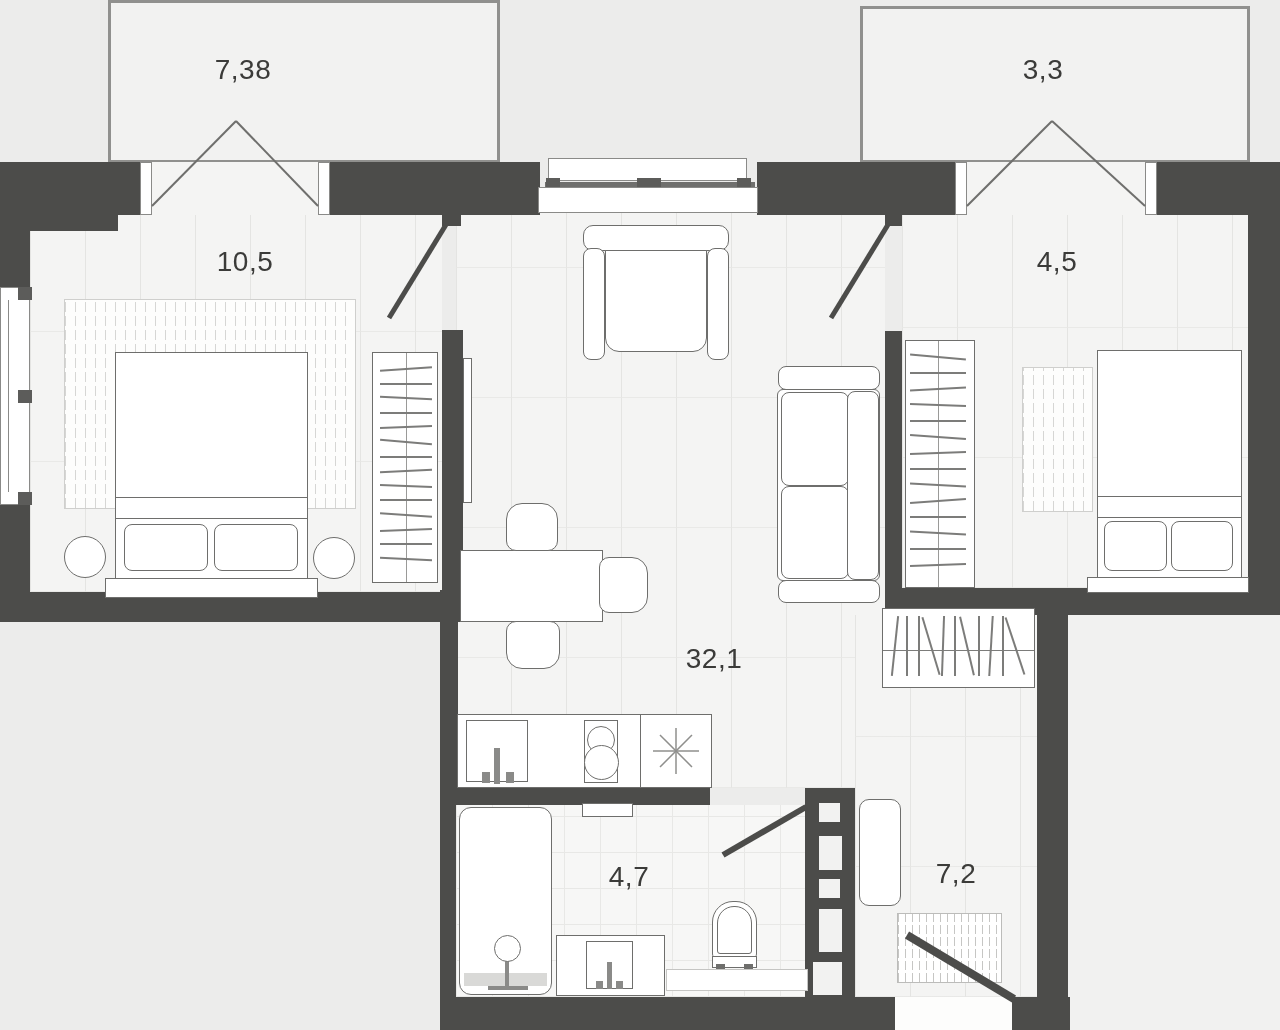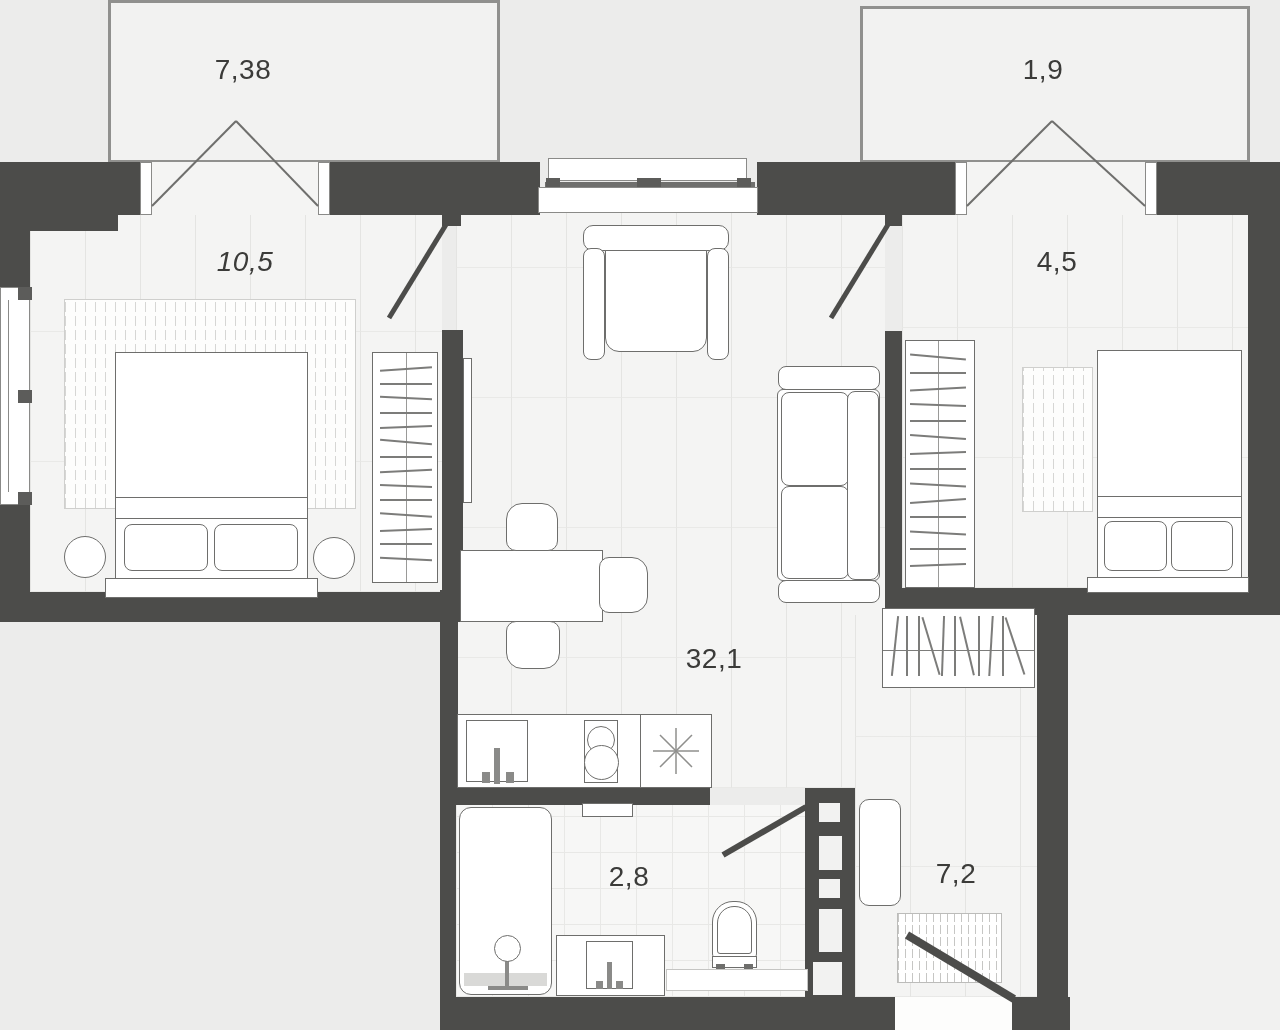--- a/index.html
+++ b/index.html
@@ -195,26 +195,26 @@
     <line x1="907" y1="935" x2="1014" y2="999" stroke="#4c4c4a" stroke-width="8"></line>
     <g stroke="#8f8f8d" stroke-width="1.5">
       <line x1="653" y1="751" x2="699" y2="751"></line>
       <line x1="676" y1="728" x2="676" y2="774"></line>
       <line x1="660" y1="735" x2="692" y2="767"></line>
       <line x1="660" y1="767" x2="692" y2="735"></line>
     </g>
   </svg>
 
   <div class="lbl" style="left:243px;top:70px;">7,38</div>
-  <div class="lbl" style="left:245px;top:262px;font-style:italic;">10,5</div>
+  <div class="lbl" style="left:245px;top:262px;">10,5</div>
   <div class="lbl" style="left:714px;top:659px;">32,1</div>
-  <div class="lbl" style="left:629px;top:877px;">2,8</div>
+  <div class="lbl" style="left:629px;top:877px;">4,7</div>
   <div class="lbl" style="left:956px;top:874px;">7,2</div>
   <div class="lbl" style="left:1057px;top:262px;">4,5</div>
-  <div class="lbl" style="left:1043px;top:70px;">1,9</div>
+  <div class="lbl" style="left:1043px;top:70px;">3,3</div>
 <div class="abs hl" style="left: 380px; top: 368px; width: 52px; transform: rotate(-4deg);"></div>
     <div class="abs hl" style="left: 380px; top: 382.6px; width: 52px; transform: rotate(0deg);"></div>
     <div class="abs hl" style="left: 380px; top: 397.2px; width: 52px; transform: rotate(3deg);"></div>
     <div class="abs hl" style="left: 380px; top: 411.8px; width: 52px; transform: rotate(0deg);"></div>
     <div class="abs hl" style="left: 380px; top: 426.4px; width: 52px; transform: rotate(-2deg);"></div>
     <div class="abs hl" style="left: 380px; top: 441px; width: 52px; transform: rotate(5deg);"></div>
     <div class="abs hl" style="left: 380px; top: 455.6px; width: 52px; transform: rotate(0deg);"></div>
     <div class="abs hl" style="left: 380px; top: 470.2px; width: 52px; transform: rotate(-3deg);"></div>
     <div class="abs hl" style="left: 380px; top: 484.8px; width: 52px; transform: rotate(2deg);"></div>
     <div class="abs hl" style="left: 380px; top: 499.4px; width: 52px; transform: rotate(0deg);"></div>

